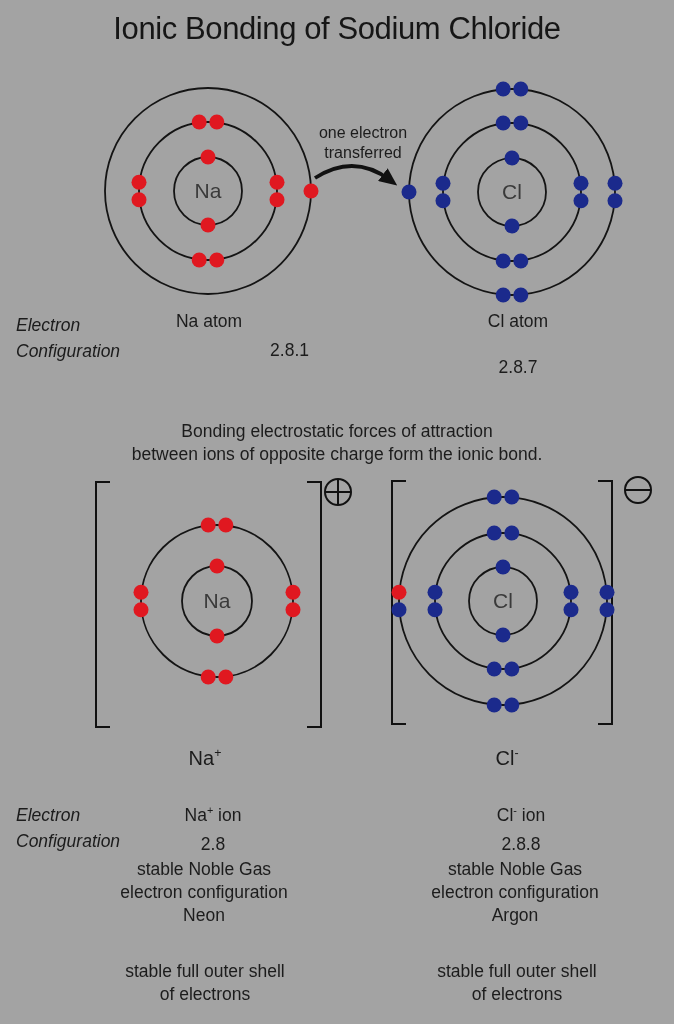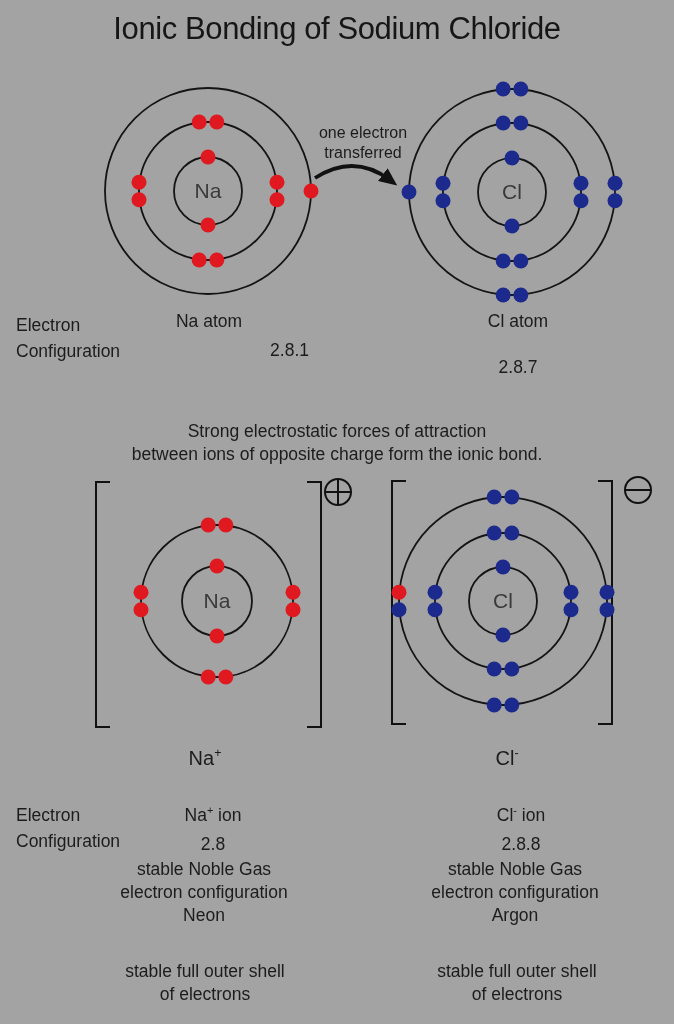--- a/index.html
+++ b/index.html
@@ -4,21 +4,21 @@
 <style>
   html,body{margin:0;padding:0;background:#fff;}
   #stage{
     position:relative;width:674px;height:1024px;background:#a3a3a3;
     font-family:"Liberation Sans",sans-serif;color:#1c1c1c;overflow:hidden;
   }
   .abs{position:absolute;}
   .t-center{text-align:center;}
   .title{font-size:31px;letter-spacing:-0.4px;color:#161616;}
   .body-t{font-size:17.5px;line-height:23px;}
-  .cfg-label{font-size:17.5px;line-height:26px;}
+  .cfg-label{font-size:17.5px;line-height:26px;font-style:italic;}
   .note-t{font-size:16px;line-height:20px;}
   .ion-big{font-size:20px;}
   sup{font-size:62%;}
   .shell{fill:none;stroke:#141414;stroke-width:1.8;}
   svg text{font-family:"Liberation Sans",sans-serif;fill:#3a3a3a;font-size:21px;}
   .bracket{position:absolute;width:15px;border:2.5px solid #111;box-sizing:border-box;}
   .bracket.bl{border-right:none;}
   .bracket.br{border-left:none;}
   svg.overlay{pointer-events:none;}
 </style>
@@ -87,21 +87,21 @@
   <div class="abs cfg-label" style="left:16px;top:312px;width:150px;">
     <div>Electron</div>
     <div>Configuration</div>
   </div>
   <div class="abs t-center body-t" style="left:109px;top:310px;width:200px;">Na atom</div>
   <div class="abs t-center body-t" style="left:109px;top:339px;width:200px;text-align:right;">2.8.1</div>
   <div class="abs t-center body-t" style="left:418px;top:310px;width:200px;">Cl atom</div>
   <div class="abs t-center body-t" style="left:418px;top:356px;width:200px;">2.8.7</div>
 
   <div class="abs t-center body-t" style="left:0;top:420px;width:674px;">
-    <div>Strong electrostatic forces of attraction</div>
+    <div>Bonding electrostatic forces of attraction</div>
     <div>between ions of opposite charge form the ionic bond.</div>
   </div>
 
   <div class="bracket bl" style="left:95px;top:481px;height:247px;"></div>
   <div class="bracket br" style="left:307px;top:481px;height:247px;"></div>
   <svg class="abs" style="left:322px;top:476px;" width="32" height="32" viewBox="0 0 32 32">
     <circle cx="16" cy="16" r="13" fill="none" stroke="#111" stroke-width="2"></circle>
     <line x1="16" y1="3" x2="16" y2="29" stroke="#111" stroke-width="2"></line>
     <line x1="3" y1="16" x2="29" y2="16" stroke="#111" stroke-width="2"></line>
   </svg>

